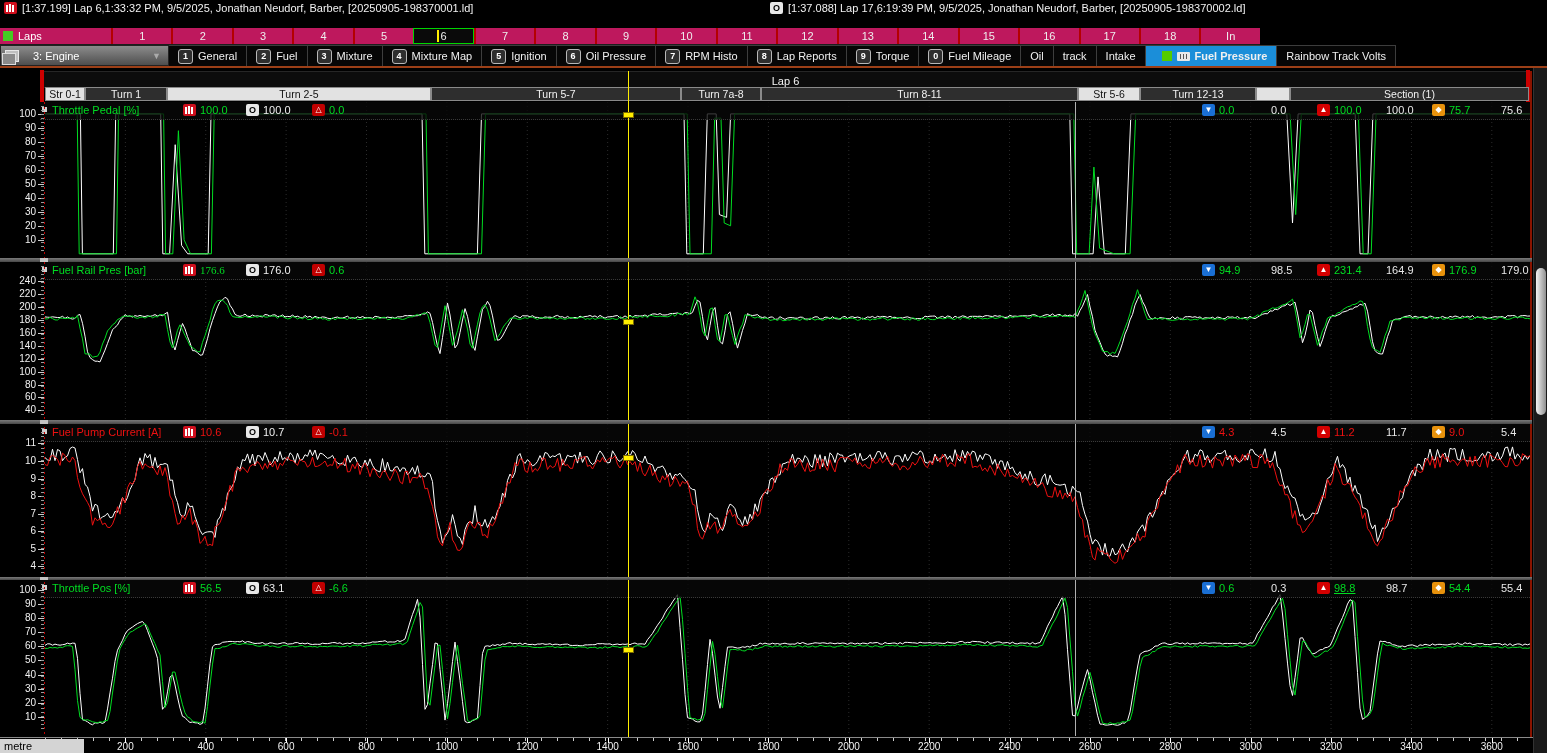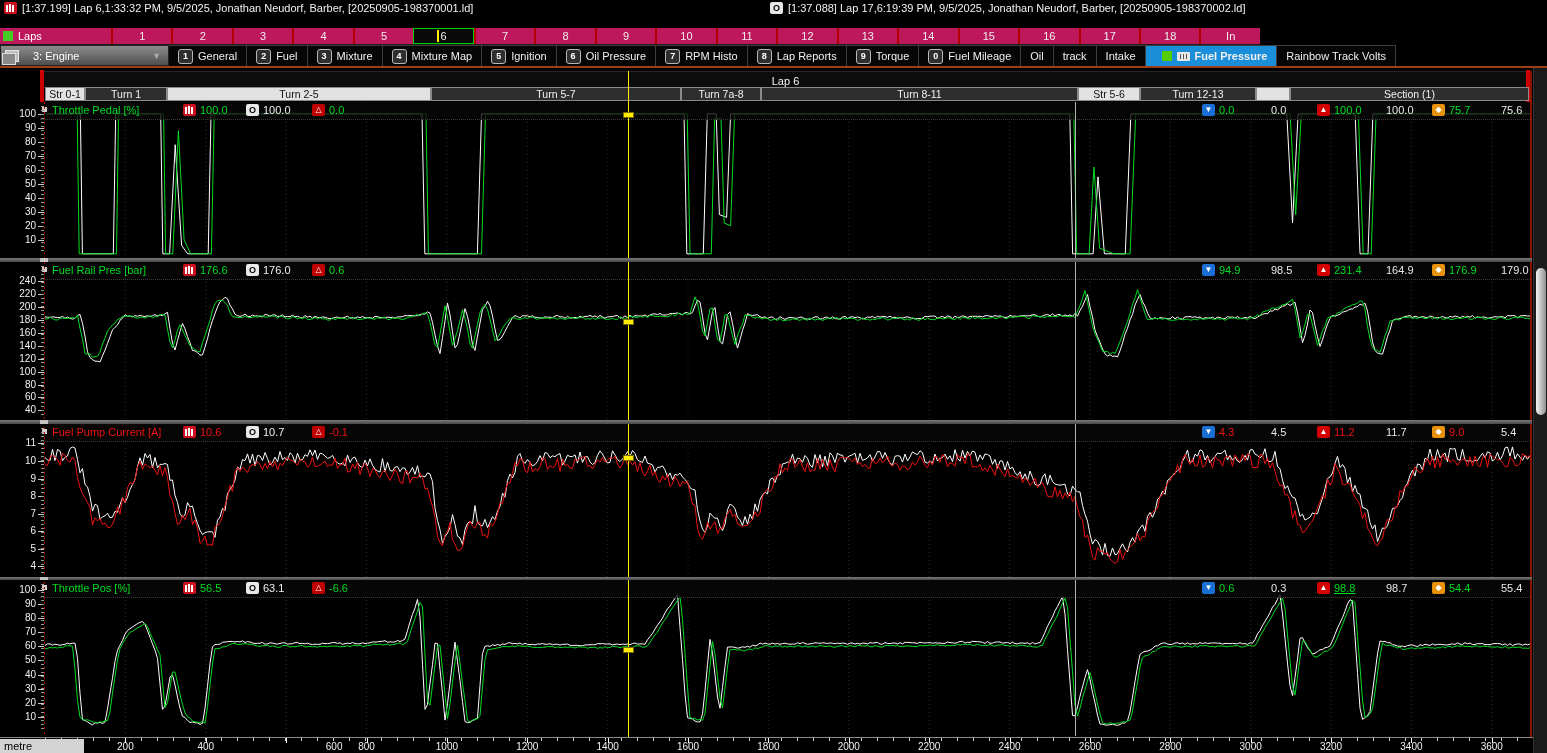--- a/index.html
+++ b/index.html
@@ -364,21 +364,21 @@
           <line x1="1205.6756756756758" x2="1205.6756756756758" y1="0" y2="158" stroke="#2c2c2c" stroke-dasharray="1,3"></line>
           <line x1="1286.0540540540542" x2="1286.0540540540542" y1="0" y2="158" stroke="#2c2c2c" stroke-dasharray="1,3"></line>
           <line x1="1366.4324324324325" x2="1366.4324324324325" y1="0" y2="158" stroke="#2c2c2c" stroke-dasharray="1,3"></line>
           <line x1="1446.8108108108108" x2="1446.8108108108108" y1="0" y2="158" stroke="#2c2c2c" stroke-dasharray="1,3"></line>
           <polyline points="0.0,54.9 2.5,55.2 5.0,55.4 7.5,54.8 10.0,55.2 12.5,55.5 15.0,55.5 17.5,54.3 20.0,56.4 22.5,54.9 25.0,56.4 27.5,57.1 30.0,56.4 32.5,53.3 35.0,52.5 37.5,61.3 40.0,74.2 42.5,89.8 45.0,95.6 47.5,97.6 50.0,99.2 52.5,99.2 55.0,99.9 57.5,93.9 60.0,88.1 62.5,81.4 65.0,74.8 67.5,67.8 70.0,65.3 72.5,63.1 75.0,58.2 77.5,56.2 80.0,52.6 82.5,54.3 85.0,53.9 87.5,55.1 90.0,53.6 92.5,54.3 95.0,53.4 97.5,54.2 100.0,54.5 102.5,53.7 105.0,54.5 107.5,53.7 110.0,52.6 112.5,54.0 115.0,52.9 117.5,53.7 120.0,51.8 122.5,50.3 125.0,66.7 127.5,81.2 130.0,88.0 132.5,78.6 135.0,69.5 137.5,61.5 140.0,66.9 142.5,74.5 145.0,80.8 147.5,88.6 150.0,88.8 152.5,90.6 155.0,93.2 157.5,92.9 160.0,85.2 162.5,76.7 165.0,66.5 167.5,58.5 170.0,51.6 172.5,44.9 175.0,39.7 177.5,37.9 180.0,35.3 182.5,36.8 185.0,43.3 187.5,46.9 190.0,52.3 192.5,53.7 195.0,54.3 197.5,53.6 200.0,52.1 202.5,54.2 205.0,54.6 207.5,53.0 210.0,54.2 212.5,53.8 215.0,54.5 217.5,54.9 220.0,52.5 222.5,52.9 225.0,54.2 227.5,53.0 230.0,52.8 232.5,54.5 235.0,54.3 237.5,52.9 240.0,54.9 242.5,54.4 245.0,54.7 247.5,53.1 250.0,54.9 252.5,54.2 255.0,55.4 257.5,56.1 260.0,53.4 262.5,55.2 265.0,54.2 267.5,56.1 270.0,54.4 272.5,55.3 275.0,55.7 277.5,54.9 280.0,55.2 282.5,56.2 285.0,56.7 287.5,56.5 290.0,55.5 292.5,55.0 295.0,56.1 297.5,56.0 300.0,55.2 302.5,54.2 305.0,56.2 307.5,55.7 310.0,56.3 312.5,54.8 315.0,55.8 317.5,54.5 320.0,55.8 322.5,55.6 325.0,55.6 327.5,56.3 330.0,54.3 332.5,54.7 335.0,55.5 337.5,55.8 340.0,55.8 342.5,55.1 345.0,55.5 347.5,55.3 350.0,56.3 352.5,54.8 355.0,54.9 357.5,54.6 360.0,53.6 362.5,53.8 365.0,53.5 367.5,53.8 370.0,53.8 372.5,53.7 375.0,52.7 377.5,51.9 380.0,52.1 382.5,49.9 385.0,51.3 387.5,60.4 390.0,72.7 392.5,84.0 395.0,91.6 397.5,75.5 400.0,59.1 402.5,41.0 405.0,53.0 407.5,69.8 410.0,85.9 412.5,82.4 415.0,70.6 417.5,58.0 420.0,46.6 422.5,54.3 425.0,66.8 427.5,82.7 430.0,88.4 432.5,74.2 435.0,61.0 437.5,47.3 440.0,44.3 442.5,39.3 445.0,43.6 447.5,53.9 450.0,67.1 452.5,78.3 455.0,77.5 457.5,74.0 460.0,69.3 462.5,64.4 465.0,60.1 467.5,55.6 470.0,53.6 472.5,54.6 475.0,56.0 477.5,53.7 480.0,53.9 482.5,53.8 485.0,54.8 487.5,53.7 490.0,55.3 492.5,55.4 495.0,56.1 497.5,56.1 500.0,54.9 502.5,55.3 505.0,55.1 507.5,55.7 510.0,54.1 512.5,53.4 515.0,55.0 517.5,54.7 520.0,56.2 522.5,54.4 525.0,56.0 527.5,55.9 530.0,55.5 532.5,56.1 535.0,54.1 537.5,55.4 540.0,54.5 542.5,54.3 545.0,53.5 547.5,54.6 550.0,53.9 552.5,55.4 555.0,53.4 557.5,54.9 560.0,56.2 562.5,54.9 565.0,54.8 567.5,54.5 570.0,53.9 572.5,53.5 575.0,56.0 577.5,55.7 580.0,53.9 582.5,55.5 585.0,53.2 587.5,55.2 590.0,53.6 592.5,53.8 595.0,54.1 597.5,53.8 600.0,53.0 602.5,54.4 605.0,53.1 607.5,52.0 610.0,51.9 612.5,52.6 615.0,51.5 617.5,52.9 620.0,53.0 622.5,52.7 625.0,51.7 627.5,51.5 630.0,51.4 632.5,50.9 635.0,52.0 637.5,52.5 640.0,50.7 642.5,50.7 645.0,52.0 647.5,50.4 650.0,43.9 652.5,38.3 655.0,40.1 657.5,54.6 660.0,71.2 662.5,77.9 665.0,63.5 667.5,49.4 670.0,45.5 672.5,63.8 675.0,79.6 677.5,81.9 680.0,68.8 682.5,52.6 685.0,49.8 687.5,61.3 690.0,75.6 692.5,86.1 695.0,77.6 697.5,68.4 700.0,61.1 702.5,51.6 705.0,53.1 707.5,53.5 710.0,53.2 712.5,52.6 715.0,54.8 717.5,55.5 720.0,54.9 722.5,56.5 725.0,55.2 727.5,54.9 730.0,57.4 732.5,57.0 735.0,54.7 737.5,56.2 740.0,57.4 742.5,56.0 745.0,55.6 747.5,55.6 750.0,56.2 752.5,56.2 755.0,55.1 757.5,55.3 760.0,57.1 762.5,57.0 765.0,57.3 767.5,56.1 770.0,54.8 772.5,54.9 775.0,57.0 777.5,56.8 780.0,55.2 782.5,55.3 785.0,57.0 787.5,54.7 790.0,56.6 792.5,56.9 795.0,57.0 797.5,55.1 800.0,54.4 802.5,56.5 805.0,55.2 807.5,54.7 810.0,55.7 812.5,55.0 815.0,55.7 817.5,57.0 820.0,56.4 822.5,54.9 825.0,55.4 827.5,54.4 830.0,56.1 832.5,54.3 835.0,55.1 837.5,54.4 840.0,54.6 842.5,55.4 845.0,54.3 847.5,55.5 850.0,55.2 852.5,56.3 855.0,55.6 857.5,56.0 860.0,55.3 862.5,54.8 865.0,55.8 867.5,56.4 870.0,56.9 872.5,56.5 875.0,56.7 877.5,56.6 880.0,54.2 882.5,54.7 885.0,54.2 887.5,54.1 890.0,54.0 892.5,56.4 895.0,55.1 897.5,54.4 900.0,55.8 902.5,54.0 905.0,54.5 907.5,56.5 910.0,54.2 912.5,55.5 915.0,55.1 917.5,53.8 920.0,54.4 922.5,55.7 925.0,54.4 927.5,54.3 930.0,54.3 932.5,54.4 935.0,54.2 937.5,54.9 940.0,53.8 942.5,53.6 945.0,54.2 947.5,54.5 950.0,53.6 952.5,54.3 955.0,53.8 957.5,54.8 960.0,55.5 962.5,55.1 965.0,53.4 967.5,54.3 970.0,54.1 972.5,54.4 975.0,54.0 977.5,53.7 980.0,53.8 982.5,53.9 985.0,53.7 987.5,52.7 990.0,52.8 992.5,54.1 995.0,55.0 997.5,54.0 1000.0,53.0 1002.5,52.5 1005.0,53.7 1007.5,51.9 1010.0,54.0 1012.5,52.7 1015.0,52.5 1017.5,54.3 1020.0,52.9 1022.5,53.8 1025.0,53.0 1027.5,54.2 1030.0,51.6 1032.5,54.3 1035.0,48.5 1037.5,44.2 1040.0,38.2 1042.5,32.5 1045.0,44.9 1047.5,54.8 1050.0,68.2 1052.5,74.6 1055.0,80.4 1057.5,87.0 1060.0,91.9 1062.5,94.1 1065.0,92.7 1067.5,94.4 1070.0,94.0 1072.5,94.9 1075.0,88.7 1077.5,81.2 1080.0,72.1 1082.5,66.3 1085.0,57.9 1087.5,52.4 1090.0,43.1 1092.5,37.4 1095.0,32.5 1097.5,39.5 1100.0,44.1 1102.5,50.9 1105.0,55.8 1107.5,57.1 1110.0,55.7 1112.5,57.0 1115.0,55.7 1117.5,55.9 1120.0,56.4 1122.5,56.6 1125.0,56.9 1127.5,54.7 1130.0,56.8 1132.5,55.2 1135.0,57.1 1137.5,57.1 1140.0,54.8 1142.5,54.7 1145.0,54.6 1147.5,55.3 1150.0,54.7 1152.5,55.6 1155.0,54.9 1157.5,56.7 1160.0,55.8 1162.5,55.9 1165.0,56.2 1167.5,55.2 1170.0,56.8 1172.5,55.1 1175.0,55.6 1177.5,56.7 1180.0,56.6 1182.5,54.6 1185.0,55.3 1187.5,54.9 1190.0,55.9 1192.5,54.5 1195.0,56.5 1197.5,56.7 1200.0,55.4 1202.5,56.0 1205.0,54.4 1207.5,55.9 1210.0,56.6 1212.5,55.2 1215.0,53.5 1217.5,52.3 1220.0,51.6 1222.5,51.8 1225.0,48.9 1227.5,49.1 1230.0,47.2 1232.5,47.7 1235.0,45.9 1237.5,44.2 1240.0,43.7 1242.5,41.7 1245.0,43.5 1247.5,41.8 1250.0,40.2 1252.5,51.1 1255.0,65.0 1257.5,80.7 1260.0,73.4 1262.5,62.0 1265.0,48.0 1267.5,50.6 1270.0,63.5 1272.5,74.7 1275.0,84.5 1277.5,77.8 1280.0,69.5 1282.5,62.1 1285.0,56.5 1287.5,53.2 1290.0,54.2 1292.5,53.2 1295.0,52.1 1297.5,50.2 1300.0,49.5 1302.5,48.7 1305.0,47.1 1307.5,47.0 1310.0,45.0 1312.5,44.7 1315.0,42.2 1317.5,43.1 1320.0,41.2 1322.5,49.2 1325.0,63.9 1327.5,79.7 1330.0,88.5 1332.5,91.0 1335.0,91.9 1337.5,92.0 1340.0,83.8 1342.5,74.6 1345.0,68.1 1347.5,58.6 1350.0,57.2 1352.5,57.1 1355.0,56.7 1357.5,55.6 1360.0,54.5 1362.5,54.1 1365.0,53.5 1367.5,55.5 1370.0,54.2 1372.5,55.1 1375.0,55.6 1377.5,54.6 1380.0,55.2 1382.5,55.7 1385.0,54.0 1387.5,54.7 1390.0,56.0 1392.5,55.6 1395.0,55.7 1397.5,54.4 1400.0,55.6 1402.5,56.1 1405.0,54.4 1407.5,55.2 1410.0,54.0 1412.5,54.6 1415.0,55.9 1417.5,54.2 1420.0,55.4 1422.5,54.3 1425.0,55.2 1427.5,53.5 1430.0,56.1 1432.5,54.7 1435.0,55.8 1437.5,55.0 1440.0,55.1 1442.5,56.2 1445.0,56.0 1447.5,55.2 1450.0,54.7 1452.5,55.0 1455.0,54.9 1457.5,54.5 1460.0,56.0 1462.5,53.6 1465.0,53.9 1467.5,53.5 1470.0,53.8 1472.5,55.8 1475.0,54.0 1477.5,53.6 1480.0,53.6 1482.5,54.1 1485.0,54.0" fill="none" stroke="#ffffff" stroke-width="1"></polyline>
           <polyline points="0.0,56.8 2.5,56.9 5.0,55.3 7.5,56.6 10.0,57.9 12.5,58.0 15.0,56.0 17.5,56.2 20.0,56.6 22.5,56.3 25.0,56.3 27.5,55.3 30.0,56.4 32.5,53.4 35.0,66.1 37.5,76.9 40.0,91.8 42.5,92.0 45.0,92.1 47.5,95.3 50.0,94.6 52.5,94.2 55.0,90.2 57.5,82.0 60.0,76.3 62.5,68.9 65.0,66.1 67.5,62.8 70.0,61.1 72.5,57.5 75.0,56.5 77.5,54.4 80.0,54.3 82.5,54.1 85.0,54.3 87.5,54.0 90.0,55.6 92.5,56.4 95.0,55.3 97.5,55.1 100.0,56.1 102.5,54.8 105.0,53.8 107.5,55.8 110.0,54.6 112.5,54.9 115.0,52.6 117.5,52.5 120.0,53.1 122.5,67.4 125.0,79.9 127.5,86.0 130.0,78.2 132.5,68.3 135.0,62.8 137.5,67.9 140.0,73.5 142.5,78.4 145.0,83.9 147.5,85.4 150.0,87.5 152.5,89.5 155.0,89.9 157.5,80.4 160.0,73.7 162.5,65.8 165.0,58.4 167.5,47.8 170.0,41.8 172.5,38.7 175.0,38.3 177.5,38.2 180.0,40.5 182.5,43.4 185.0,50.7 187.5,54.5 190.0,55.1 192.5,55.4 195.0,55.6 197.5,55.5 200.0,54.1 202.5,55.3 205.0,55.6 207.5,55.4 210.0,54.5 212.5,55.4 215.0,53.8 217.5,54.1 220.0,55.0 222.5,55.2 225.0,53.9 227.5,54.2 230.0,54.0 232.5,56.4 235.0,54.1 237.5,54.4 240.0,55.9 242.5,56.9 245.0,56.5 247.5,54.6 250.0,55.2 252.5,57.0 255.0,55.7 257.5,56.8 260.0,55.1 262.5,57.6 265.0,57.5 267.5,56.8 270.0,55.2 272.5,57.0 275.0,55.6 277.5,57.1 280.0,56.6 282.5,58.1 285.0,58.1 287.5,55.7 290.0,57.9 292.5,56.1 295.0,56.3 297.5,56.4 300.0,56.6 302.5,57.5 305.0,55.2 307.5,56.9 310.0,55.6 312.5,57.6 315.0,57.4 317.5,57.1 320.0,56.4 322.5,56.0 325.0,56.1 327.5,56.9 330.0,57.2 332.5,55.6 335.0,56.5 337.5,55.4 340.0,55.3 342.5,57.6 345.0,57.4 347.5,56.0 350.0,56.5 352.5,56.1 355.0,56.8 357.5,57.5 360.0,56.9 362.5,55.7 365.0,54.8 367.5,54.8 370.0,53.5 372.5,52.4 375.0,53.9 377.5,51.5 380.0,50.8 382.5,52.1 385.0,60.4 387.5,71.7 390.0,83.1 392.5,85.6 395.0,72.3 397.5,57.8 400.0,43.7 402.5,55.6 405.0,69.7 407.5,83.3 410.0,76.7 412.5,68.7 415.0,58.5 417.5,47.7 420.0,56.7 422.5,67.0 425.0,82.0 427.5,86.2 430.0,73.7 432.5,62.2 435.0,50.8 437.5,44.7 440.0,42.8 442.5,47.6 445.0,57.1 447.5,67.9 450.0,78.6 452.5,75.3 455.0,71.7 457.5,66.3 460.0,62.4 462.5,60.0 465.0,56.4 467.5,56.0 470.0,56.0 472.5,57.2 475.0,57.3 477.5,56.6 480.0,55.6 482.5,56.6 485.0,55.0 487.5,55.3 490.0,56.3 492.5,57.5 495.0,55.7 497.5,55.8 500.0,56.3 502.5,55.9 505.0,56.9 507.5,55.4 510.0,56.3 512.5,57.3 515.0,55.9 517.5,56.7 520.0,57.4 522.5,56.5 525.0,55.7 527.5,55.6 530.0,56.7 532.5,56.0 535.0,55.6 537.5,54.7 540.0,57.5 542.5,56.5 545.0,57.3 547.5,55.8 550.0,57.4 552.5,56.6 555.0,55.9 557.5,55.9 560.0,57.1 562.5,57.4 565.0,57.1 567.5,56.3 570.0,57.3 572.5,57.4 575.0,54.5 577.5,56.8 580.0,57.0 582.5,55.3 585.0,54.2 587.5,55.0 590.0,55.0 592.5,55.8 595.0,54.0 597.5,55.5 600.0,53.7 602.5,55.7 605.0,53.1 607.5,53.7 610.0,54.4 612.5,54.6 615.0,54.1 617.5,54.5 620.0,54.6 622.5,54.8 625.0,54.0 627.5,52.0 630.0,54.3 632.5,51.5 635.0,51.4 637.5,53.0 640.0,51.1 642.5,52.8 645.0,51.2 647.5,43.1 650.0,34.8 652.5,41.1 655.0,53.7 657.5,68.9 660.0,73.9 662.5,60.2 665.0,47.0 667.5,45.9 670.0,62.7 672.5,77.5 675.0,79.3 677.5,66.8 680.0,52.9 682.5,52.7 685.0,63.9 687.5,73.5 690.0,82.5 692.5,74.1 695.0,66.9 697.5,62.2 700.0,52.7 702.5,53.6 705.0,53.3 707.5,55.0 710.0,56.1 712.5,54.9 715.0,55.9 717.5,57.0 720.0,56.0 722.5,56.3 725.0,58.4 727.5,57.9 730.0,57.3 732.5,58.5 735.0,56.5 737.5,58.6 740.0,58.6 742.5,57.8 745.0,58.1 747.5,56.8 750.0,57.2 752.5,57.7 755.0,58.4 757.5,56.4 760.0,57.6 762.5,58.1 765.0,56.0 767.5,56.9 770.0,58.1 772.5,57.2 775.0,57.2 777.5,58.5 780.0,57.3 782.5,56.5 785.0,55.8 787.5,57.2 790.0,55.8 792.5,56.0 795.0,57.7 797.5,55.8 800.0,56.7 802.5,56.8 805.0,56.2 807.5,56.3 810.0,56.8 812.5,58.4 815.0,57.7 817.5,55.7 820.0,57.6 822.5,57.1 825.0,58.3 827.5,57.0 830.0,57.6 832.5,56.7 835.0,56.6 837.5,55.5 840.0,56.5 842.5,58.1 845.0,57.5 847.5,56.1 850.0,56.7 852.5,55.5 855.0,55.7 857.5,57.1 860.0,57.9 862.5,56.8 865.0,58.2 867.5,55.8 870.0,56.5 872.5,58.2 875.0,58.0 877.5,55.4 880.0,58.0 882.5,55.9 885.0,57.4 887.5,57.6 890.0,57.6 892.5,55.9 895.0,56.1 897.5,56.8 900.0,56.7 902.5,55.7 905.0,56.0 907.5,57.1 910.0,57.6 912.5,55.1 915.0,57.6 917.5,55.3 920.0,55.7 922.5,56.5 925.0,57.1 927.5,54.6 930.0,56.9 932.5,55.5 935.0,56.0 937.5,57.0 940.0,56.4 942.5,56.8 945.0,55.9 947.5,55.4 950.0,56.5 952.5,56.2 955.0,55.3 957.5,54.2 960.0,56.7 962.5,56.4 965.0,54.7 967.5,55.8 970.0,54.8 972.5,54.8 975.0,54.4 977.5,54.2 980.0,54.5 982.5,56.4 985.0,56.3 987.5,53.5 990.0,54.2 992.5,54.3 995.0,54.8 997.5,54.9 1000.0,55.6 1002.5,54.4 1005.0,54.7 1007.5,54.7 1010.0,54.4 1012.5,54.8 1015.0,53.2 1017.5,53.9 1020.0,54.4 1022.5,54.3 1025.0,54.9 1027.5,54.1 1030.0,55.5 1032.5,49.0 1035.0,43.6 1037.5,36.5 1040.0,28.5 1042.5,40.5 1045.0,52.2 1047.5,63.8 1050.0,71.8 1052.5,77.1 1055.0,82.8 1057.5,89.2 1060.0,89.7 1062.5,89.5 1065.0,92.3 1067.5,90.3 1070.0,91.4 1072.5,86.0 1075.0,79.6 1077.5,73.1 1080.0,65.9 1082.5,59.6 1085.0,51.6 1087.5,42.4 1090.0,36.2 1092.5,27.7 1095.0,35.5 1097.5,43.6 1100.0,51.4 1102.5,57.6 1105.0,57.3 1107.5,57.0 1110.0,56.2 1112.5,56.7 1115.0,56.4 1117.5,57.4 1120.0,56.1 1122.5,57.7 1125.0,58.0 1127.5,58.4 1130.0,58.0 1132.5,57.7 1135.0,56.0 1137.5,57.7 1140.0,57.6 1142.5,56.9 1145.0,58.1 1147.5,57.8 1150.0,57.2 1152.5,57.8 1155.0,56.1 1157.5,57.2 1160.0,57.1 1162.5,56.6 1165.0,55.8 1167.5,57.1 1170.0,57.2 1172.5,56.7 1175.0,57.1 1177.5,56.6 1180.0,58.3 1182.5,56.9 1185.0,56.0 1187.5,56.3 1190.0,55.7 1192.5,57.1 1195.0,56.6 1197.5,55.9 1200.0,56.7 1202.5,57.9 1205.0,55.7 1207.5,55.9 1210.0,54.7 1212.5,52.9 1215.0,53.7 1217.5,50.1 1220.0,49.2 1222.5,48.8 1225.0,47.4 1227.5,45.8 1230.0,46.4 1232.5,45.7 1235.0,44.3 1237.5,42.9 1240.0,42.4 1242.5,40.8 1245.0,39.3 1247.5,37.1 1250.0,47.5 1252.5,61.0 1255.0,75.8 1257.5,70.7 1260.0,62.3 1262.5,52.5 1265.0,52.7 1267.5,63.0 1270.0,72.8 1272.5,83.3 1275.0,77.0 1277.5,68.8 1280.0,64.2 1282.5,56.1 1285.0,54.7 1287.5,54.5 1290.0,53.7 1292.5,50.8 1295.0,50.4 1297.5,47.9 1300.0,46.3 1302.5,44.8 1305.0,44.2 1307.5,42.6 1310.0,42.4 1312.5,41.0 1315.0,38.9 1317.5,39.5 1320.0,47.4 1322.5,64.4 1325.0,77.0 1327.5,85.6 1330.0,87.7 1332.5,88.5 1335.0,90.4 1337.5,83.1 1340.0,73.7 1342.5,67.8 1345.0,59.0 1347.5,58.6 1350.0,57.7 1352.5,57.7 1355.0,57.9 1357.5,55.2 1360.0,55.3 1362.5,55.5 1365.0,55.0 1367.5,56.7 1370.0,55.7 1372.5,56.9 1375.0,54.8 1377.5,55.5 1380.0,56.7 1382.5,56.1 1385.0,54.7 1387.5,57.2 1390.0,55.0 1392.5,57.2 1395.0,55.0 1397.5,57.1 1400.0,57.1 1402.5,55.4 1405.0,57.3 1407.5,57.4 1410.0,56.7 1412.5,56.0 1415.0,56.3 1417.5,56.3 1420.0,55.3 1422.5,55.4 1425.0,57.4 1427.5,57.3 1430.0,55.4 1432.5,55.5 1435.0,55.1 1437.5,55.9 1440.0,57.5 1442.5,56.4 1445.0,56.3 1447.5,57.1 1450.0,57.5 1452.5,56.5 1455.0,54.9 1457.5,55.8 1460.0,56.8 1462.5,57.4 1465.0,57.0 1467.5,55.9 1470.0,55.0 1472.5,55.3 1475.0,55.1 1477.5,55.1 1480.0,56.4 1482.5,56.4 1485.0,56.8" fill="none" stroke="#00dd22" stroke-width="1"></polyline>
         </svg>
         <div class="phead">
           <span class="grip"></span>
           <span class="pname" style="color: rgb(0, 221, 34);">Fuel Rail Pres [bar]</span>
-          <div class="vgroup" style="left: 143px;">
+          <div class="vgroup" style="left: 143px; font-family: Liberation Serif, serif;">
             <span class="vicon motec"></span>
             <span class="vmain" style="color: rgb(0, 221, 34);">176.6</span>
           </div>
           <div class="vgroup" style="left: 206px;">
             <span class="vicon oref">O</span>
             <span class="vmain" style="color: rgb(240, 240, 240);">176.0</span>
           </div>
           <div class="vgroup" style="left: 272px;">
             <span class="vicon delta">△</span>
             <span class="vmain" style="color: rgb(0, 221, 34);">0.6</span>
@@ -504,21 +504,21 @@
   <div class="redright"></div>
 
   <div class="xaxis" id="xaxis">
     <div class="xminors"></div>
     <div class="unitbox">metre</div>
   <div class="xtickmark" style="left: 125.378px;"></div>
       <div class="xtick" style="left: 125.378px;">200</div>
       <div class="xtickmark" style="left: 205.757px;"></div>
       <div class="xtick" style="left: 205.757px;">400</div>
       <div class="xtickmark" style="left: 286.135px;"></div>
-      <div class="xtick" style="left: 286.135px; margin-left: 48px;">600</div>
+      <div class="xtick" style="left: 286.135px;">600</div>
       <div class="xtickmark" style="left: 366.514px;"></div>
       <div class="xtick" style="left: 366.514px;">800</div>
       <div class="xtickmark" style="left: 446.892px;"></div>
       <div class="xtick" style="left: 446.892px;">1000</div>
       <div class="xtickmark" style="left: 527.27px;"></div>
       <div class="xtick" style="left: 527.27px;">1200</div>
       <div class="xtickmark" style="left: 607.649px;"></div>
       <div class="xtick" style="left: 607.649px;">1400</div>
       <div class="xtickmark" style="left: 688.027px;"></div>
       <div class="xtick" style="left: 688.027px;">1600</div>

